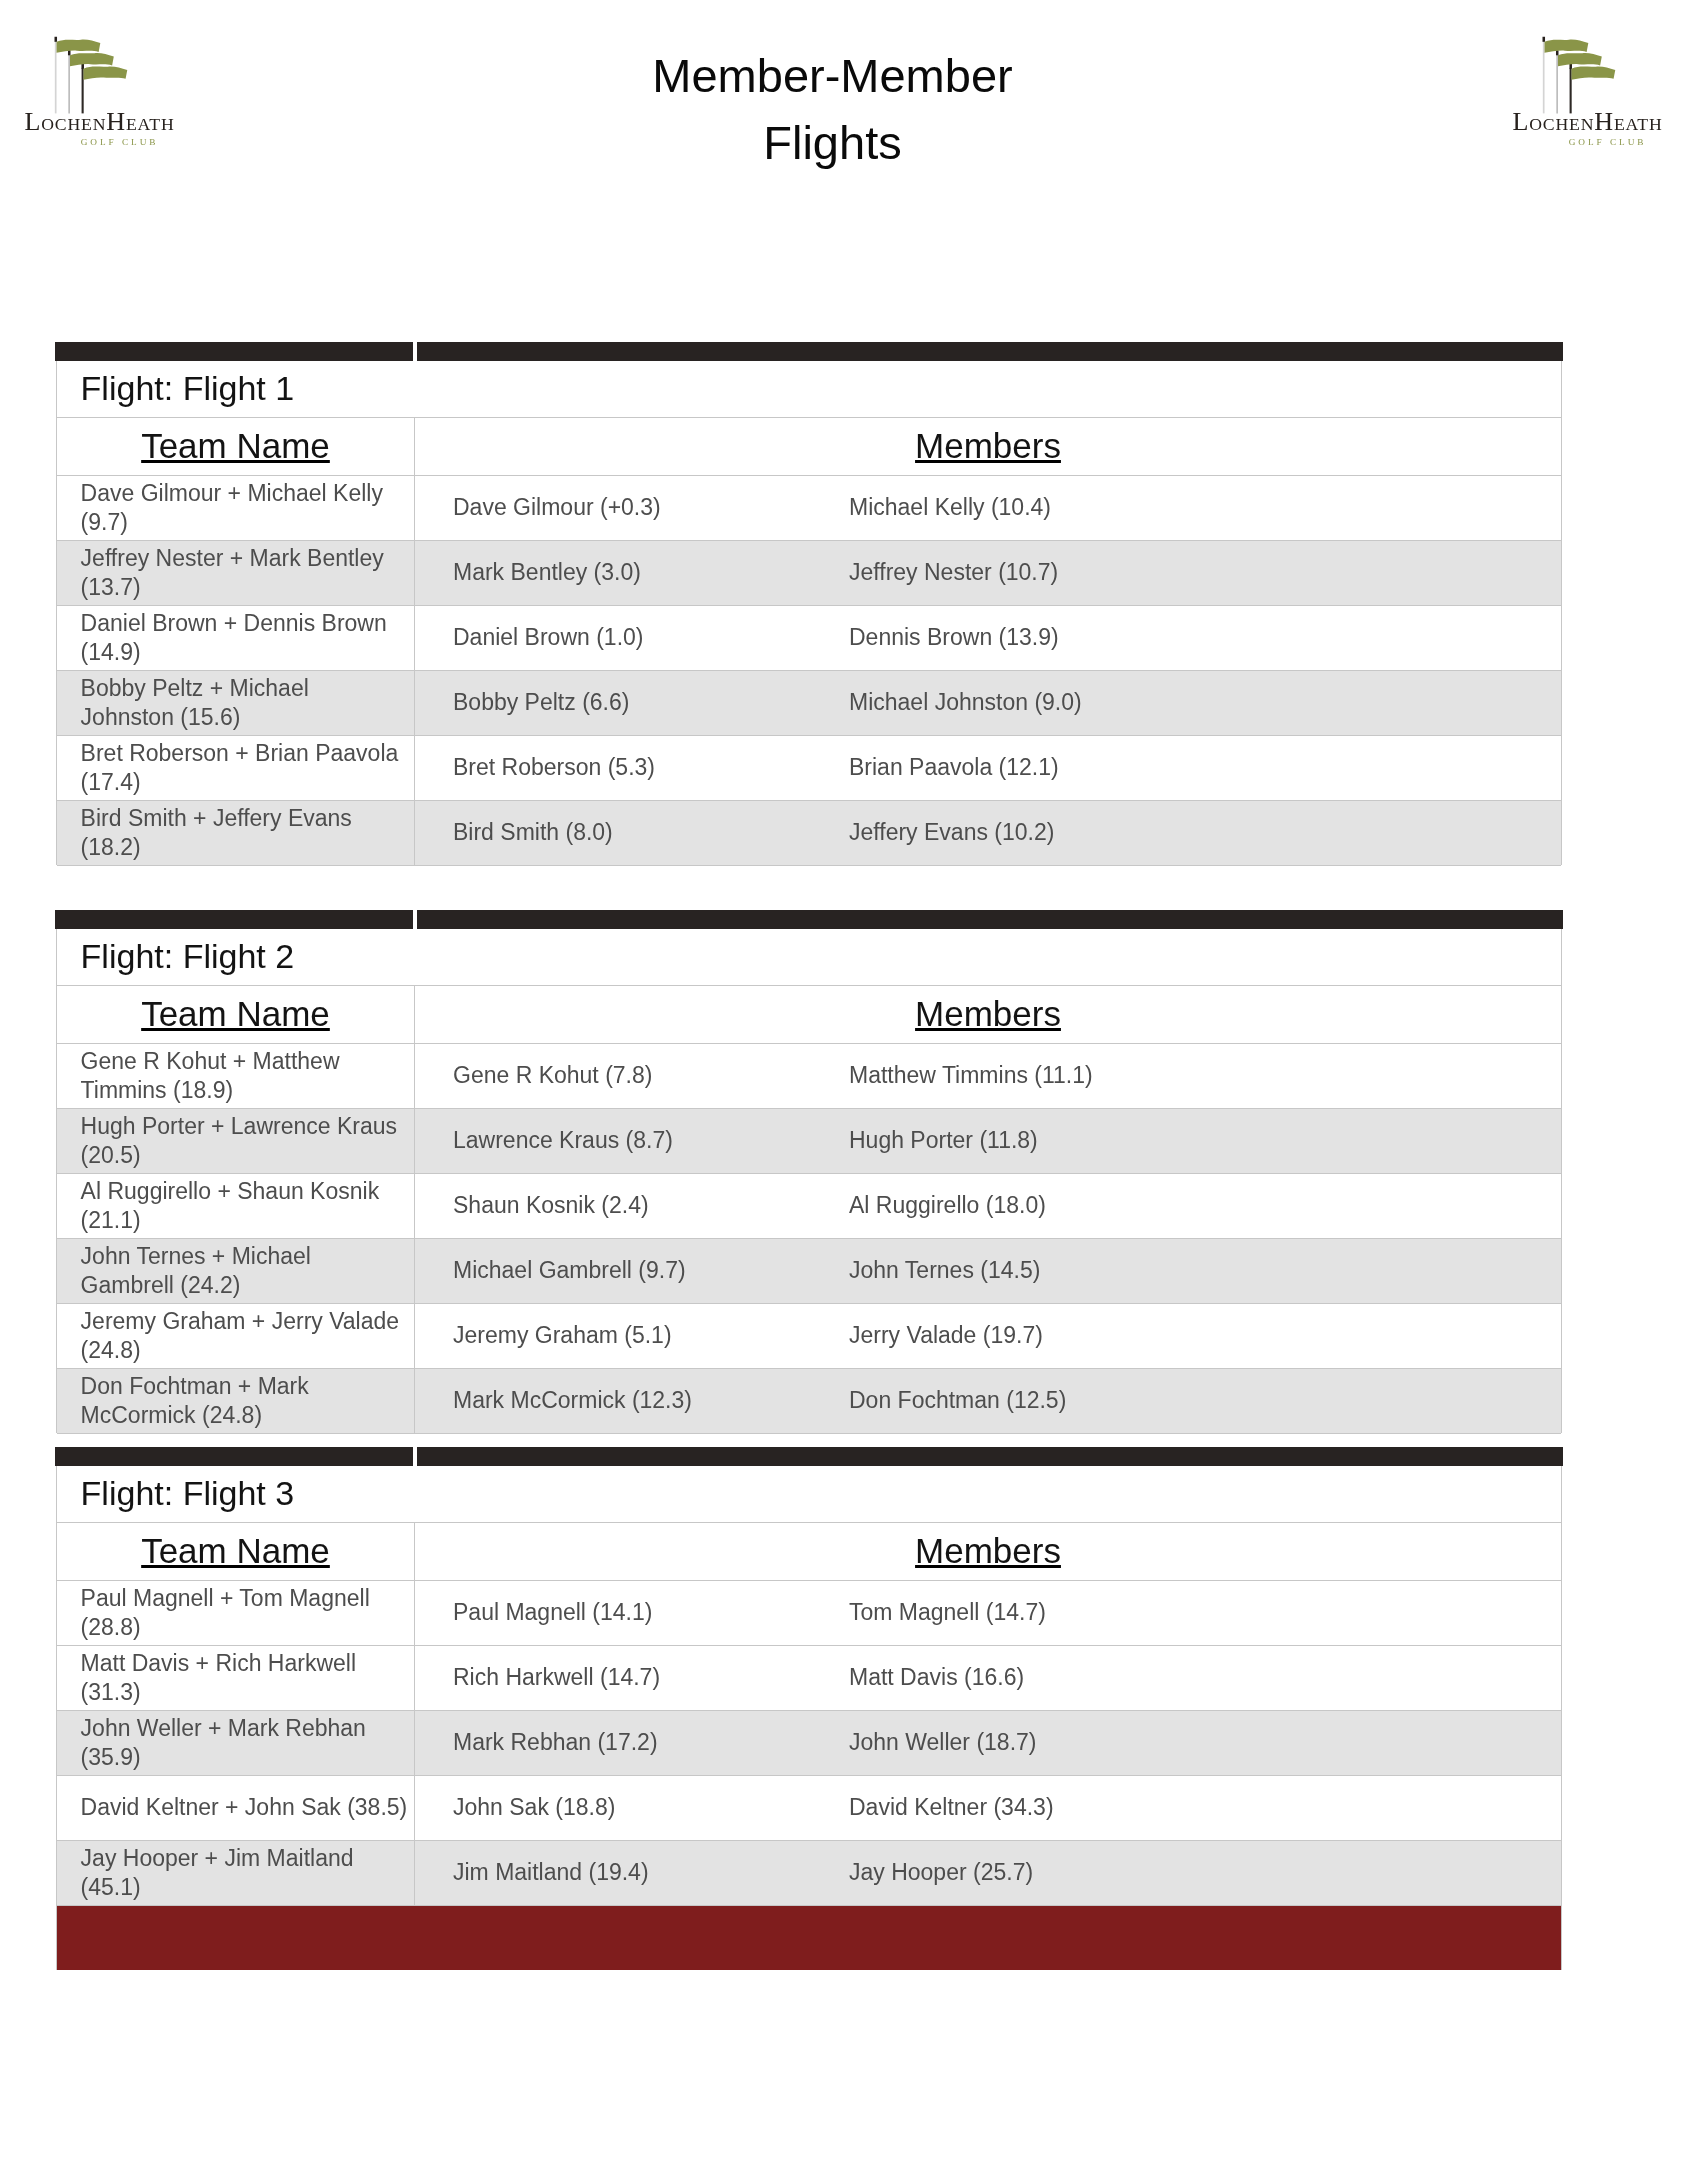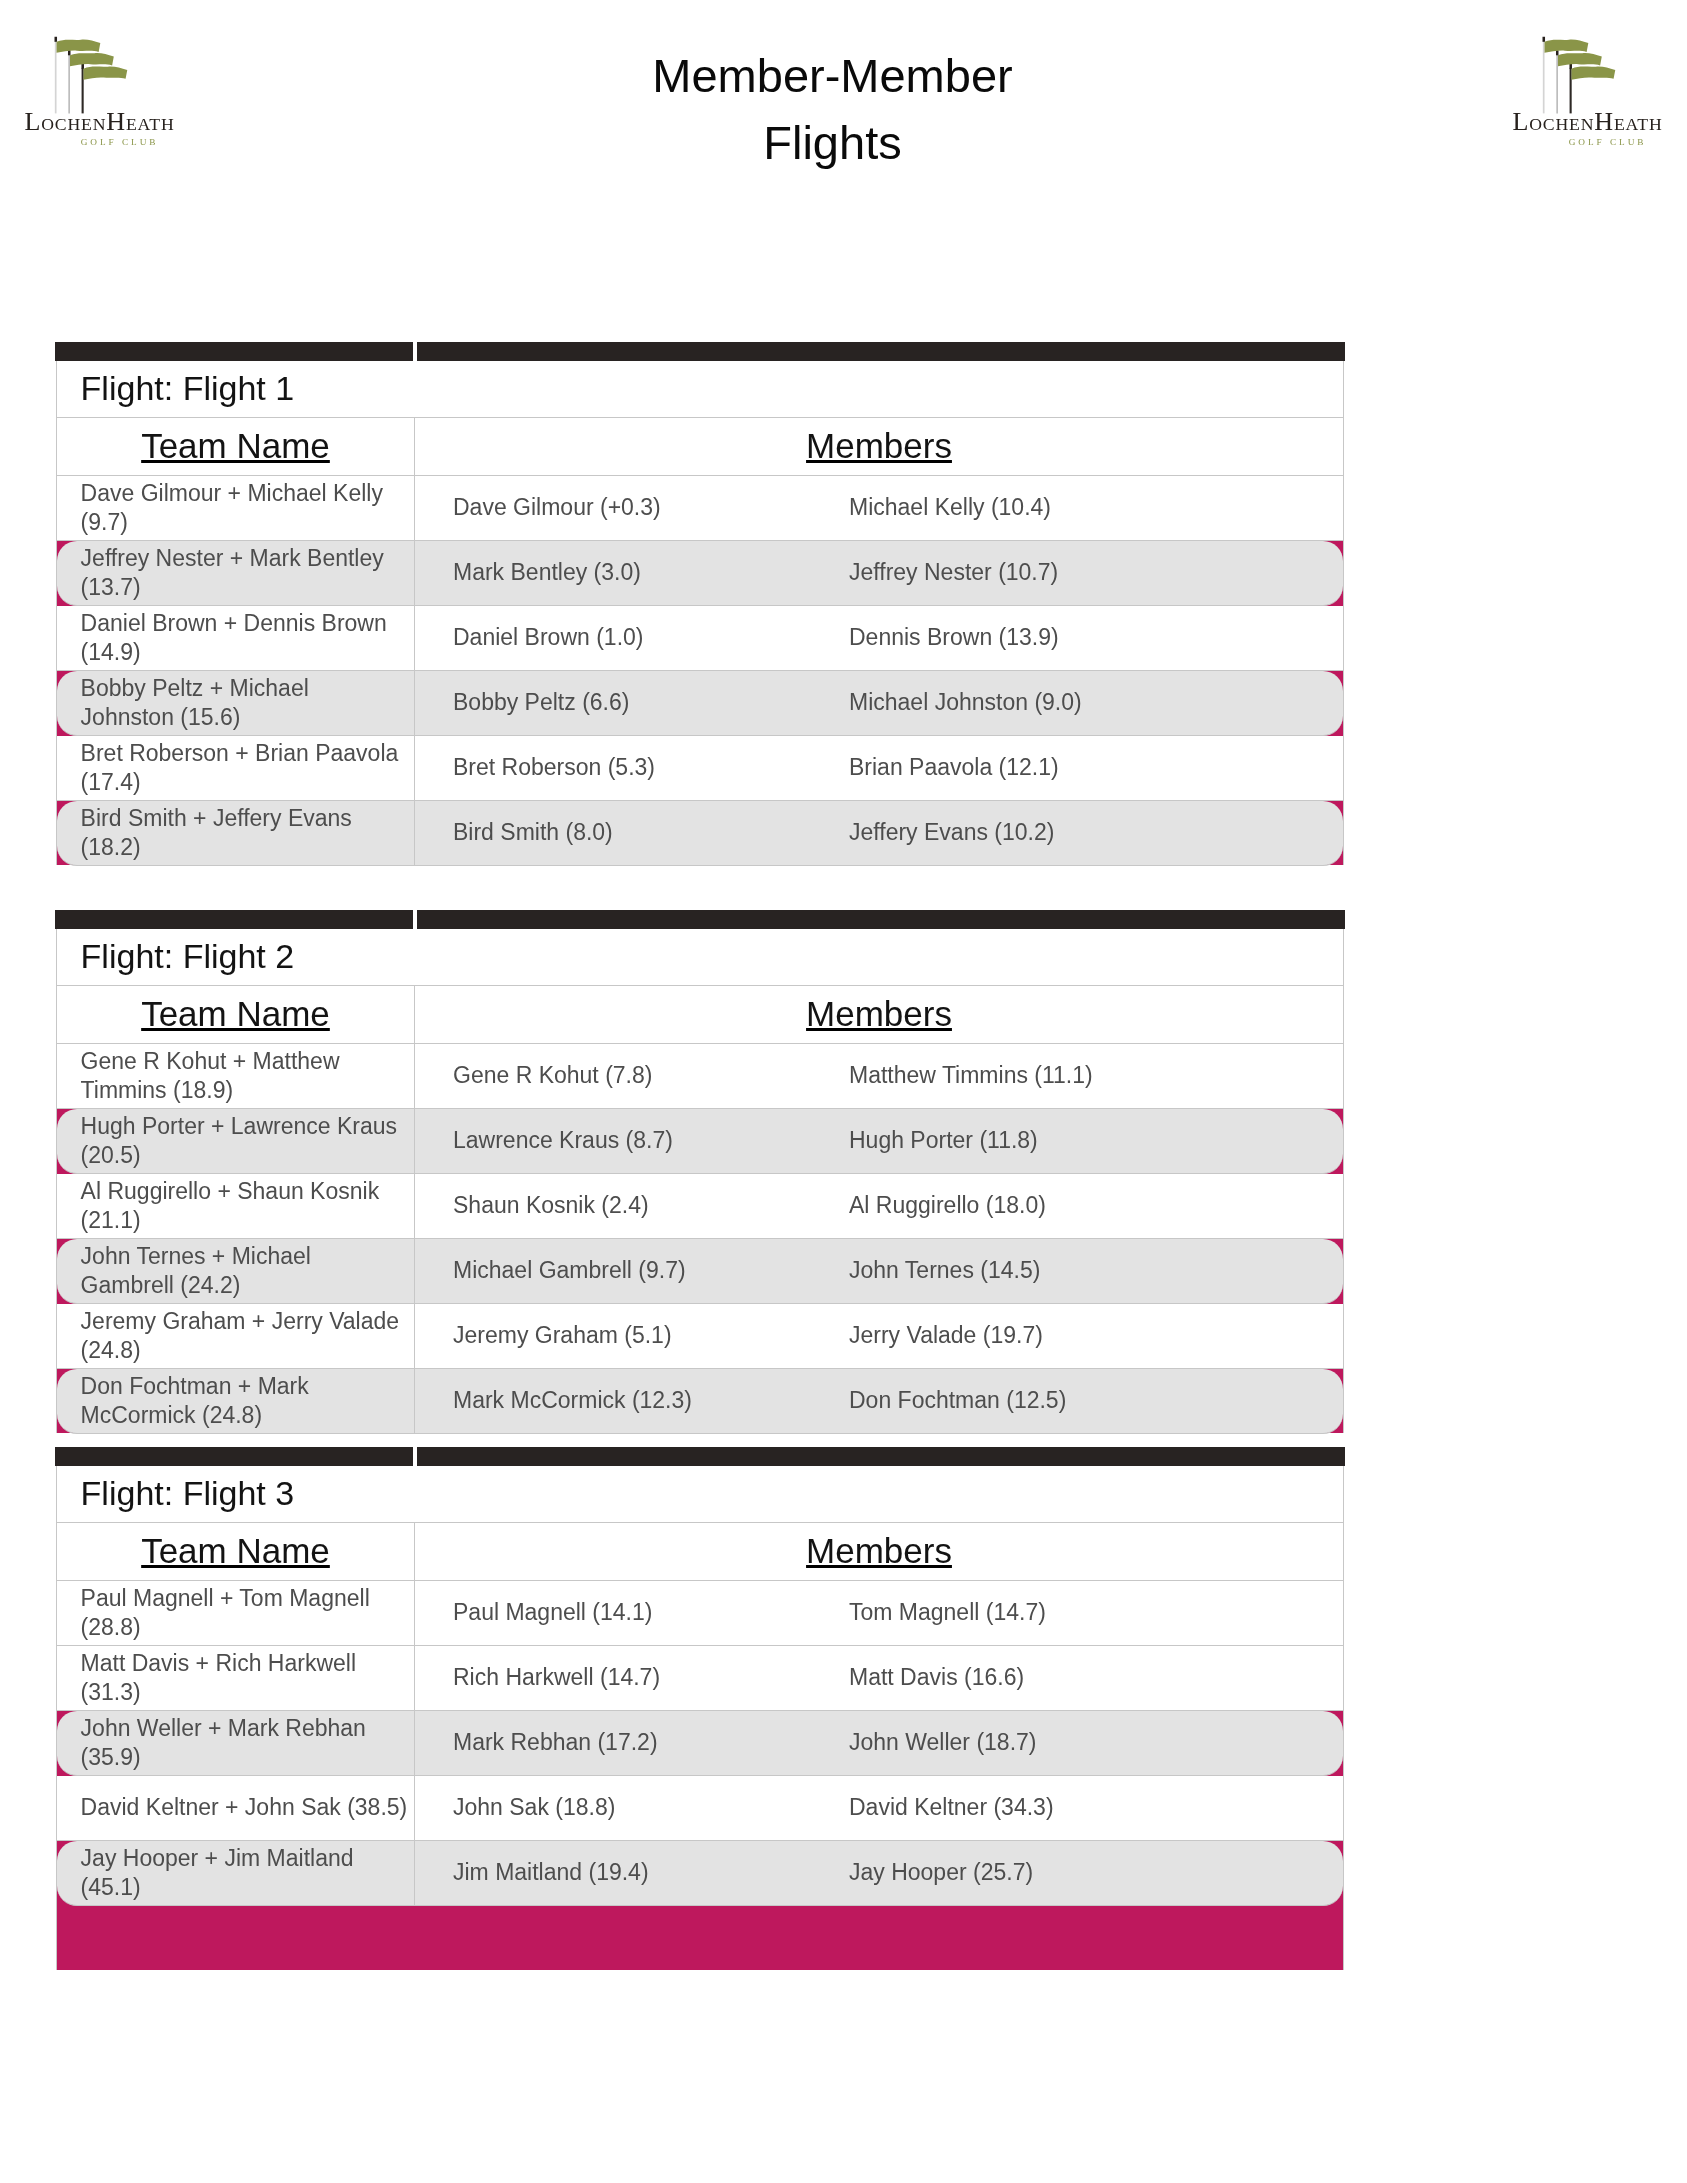--- a/index.html
+++ b/index.html
@@ -38,23 +38,23 @@
     top:29px;
     width:160px;
     height:125px;
   }
   .logo.left{left:22px;}
   .logo.right{left:1510px;}
   
   .flight-table{
     position:absolute;
     left:56px;
-    width:1288px;
+    width:1506px;
     height:523px;
-    background:#be185d;
+    background:#7f1d1d;
     border-left:1.7px solid var(--border);
     border-right:1.7px solid var(--border);
   }
   .flight-table.pos-0{top:342px;}
   .flight-table.pos-1{top:894px;margin-top:16px;}
   .flight-table.pos-2{top:1447px;}
   .bar{
     display:flex;
     height:18.6px;
     margin:0 -1.7px;            
@@ -90,21 +90,21 @@
     color:var(--text-header);
   }
   .th-team{width:358px;border-right:1.7px solid var(--border);}
   .th-members{flex:1;}
   .row{
     height:65px;
     display:flex;
     background:#ffffff;
     border-bottom:1.7px solid var(--border);
   }
-  .row.alt{background:var(--row-alt);border-radius:20px;}
+  .row.alt{background:var(--row-alt);}
   .cell{
     font-size:23px;
     line-height:29px;
     color:var(--text-data);
     display:flex;
     flex-direction:column;
     justify-content:center;
   }
   .c-team{
     width:358px;

